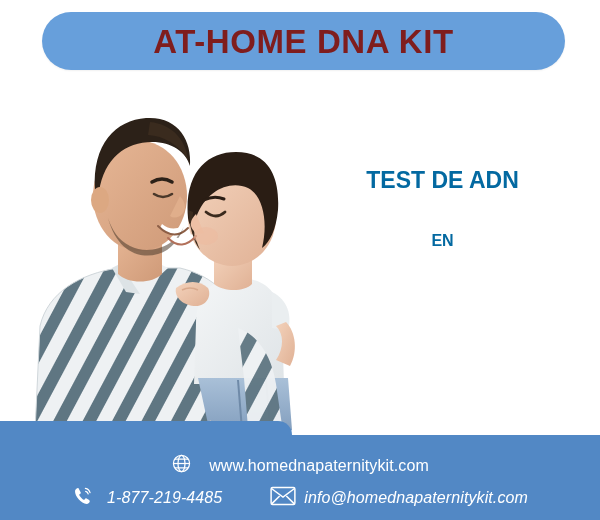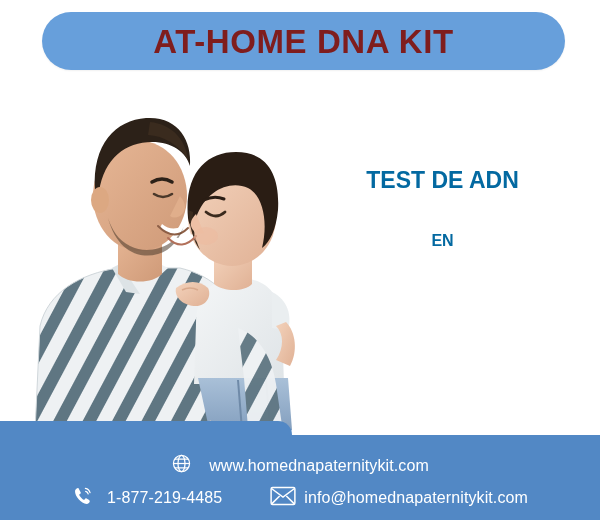--- a/index.html
+++ b/index.html
@@ -103,20 +103,21 @@
   .row-contact {
     left: 0; right: 0;
     top: 50px;
     justify-content: center;
     gap: 14px;
   }
   .contact-group {
     display: flex;
     align-items: center;
     gap: 13px;
+    font-style: italic;
   }
   .contact-group + .contact-group { margin-left: 34px; gap: 8px; }
   .footer-text {
     font-size: 16px;
     font-weight: normal;
     letter-spacing: 0.1px;
     white-space: nowrap;
     font-family: "Liberation Sans", sans-serif;
   }
   .ficon { display: block; }

